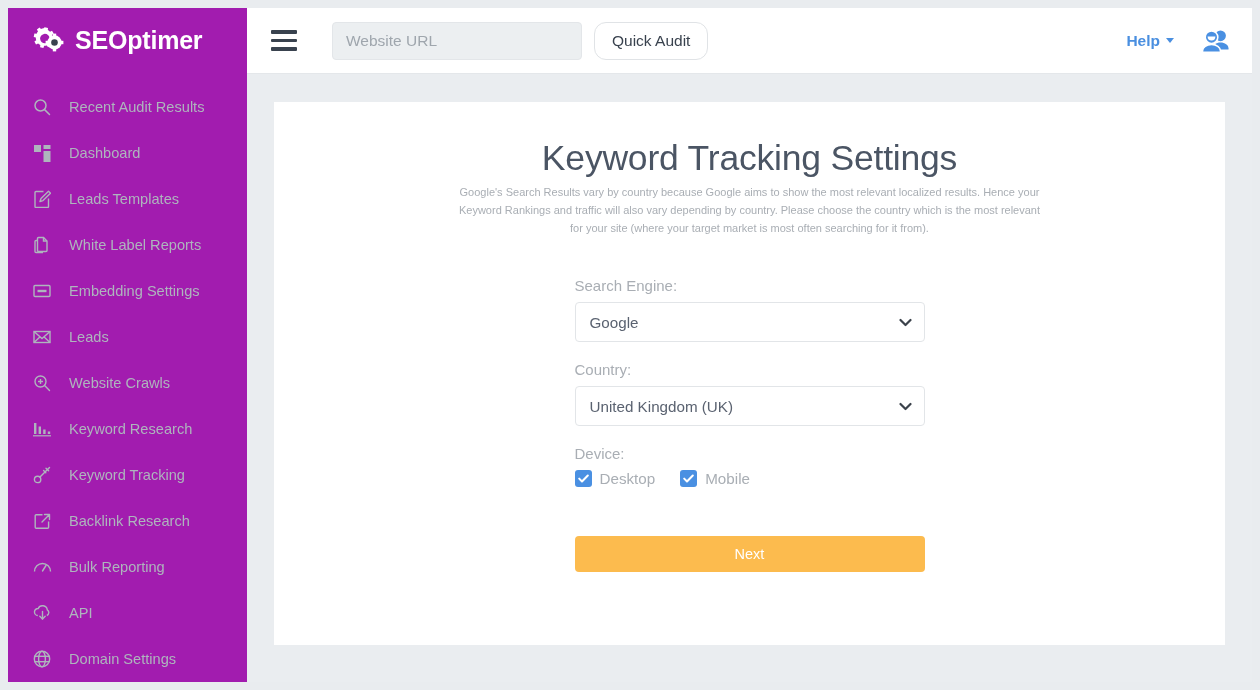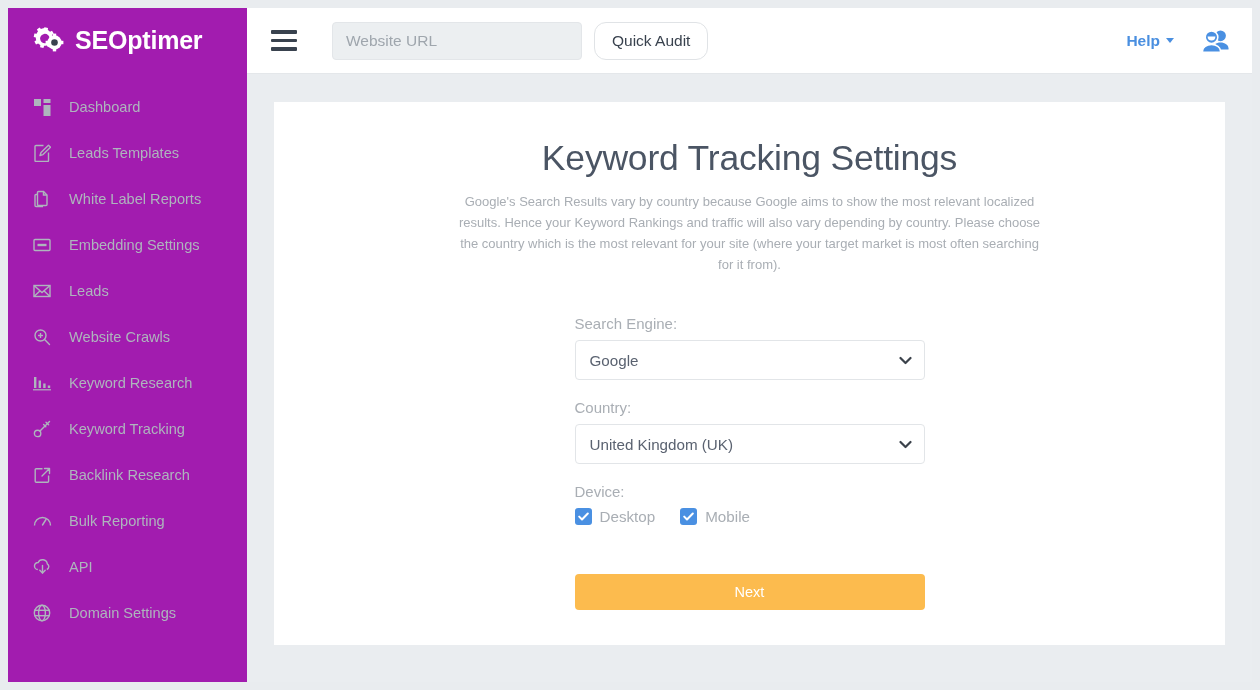--- a/index.html
+++ b/index.html
@@ -171,23 +171,23 @@
     text-align: center;
     font-size: 35.5px;
     font-weight: normal;
     color: #4b5564;
     letter-spacing: -0.2px;
     margin-bottom: 4px;
   }
 
   .page-desc {
     width: 585px;
-    margin: 12px auto;
+    margin: 5px auto;
     text-align: center;
-    font-size: 13px;
+    font-size: 11px;
     line-height: 1.62;
     color: #a9aeb4;
   }
 
   .form {
     width: 350px;
     margin: 40px auto 0 auto;
   }
 
   .field { margin-bottom: 19px; }
@@ -284,20 +284,29 @@
           <rect x="22.8" y="23.8" width="3.4" height="3.6"></rect>
           <rect x="15.6" y="16.8" width="3.6" height="3.4"></rect>
           <rect x="29.8" y="16.8" width="3.6" height="3.4"></rect>
         </svg>
       </span>
       <span class="logo-text">SEOptimer</span>
     </div>
 
     <div class="nav">
 
+      <div class="nav-item">
+        <span class="nav-icon">
+          <svg width="18" height="18" viewBox="0 0 18 18" fill="none" stroke="currentColor" stroke-width="1.5">
+            <circle cx="7.5" cy="7.5" r="5.5"></circle>
+              <line x1="11.6" y1="11.6" x2="16.5" y2="16.5" stroke-linecap="round"></line>
+          </svg>
+        </span>
+        <span class="nav-label">Recent Audit Results</span>
+      </div>
 
       <div class="nav-item">
         <span class="nav-icon">
           <svg width="17" height="17" viewBox="0 0 17 17" fill="currentColor">
             <rect x="0" y="0" width="7" height="7"></rect>
               <rect x="9.5" y="0" width="7" height="4"></rect>
             <rect x="9.5" y="6" width="7" height="11"></rect>
               <rect x="0" y="9" width="7" height="8" opacity="0"></rect>
           </svg>
         </span>

